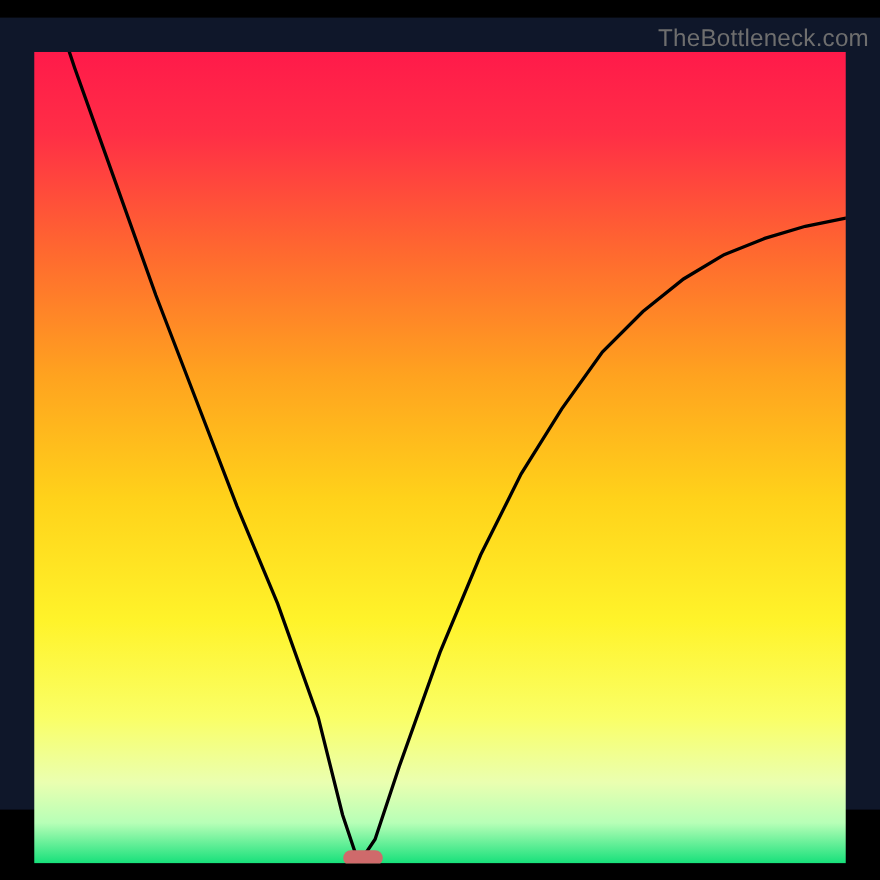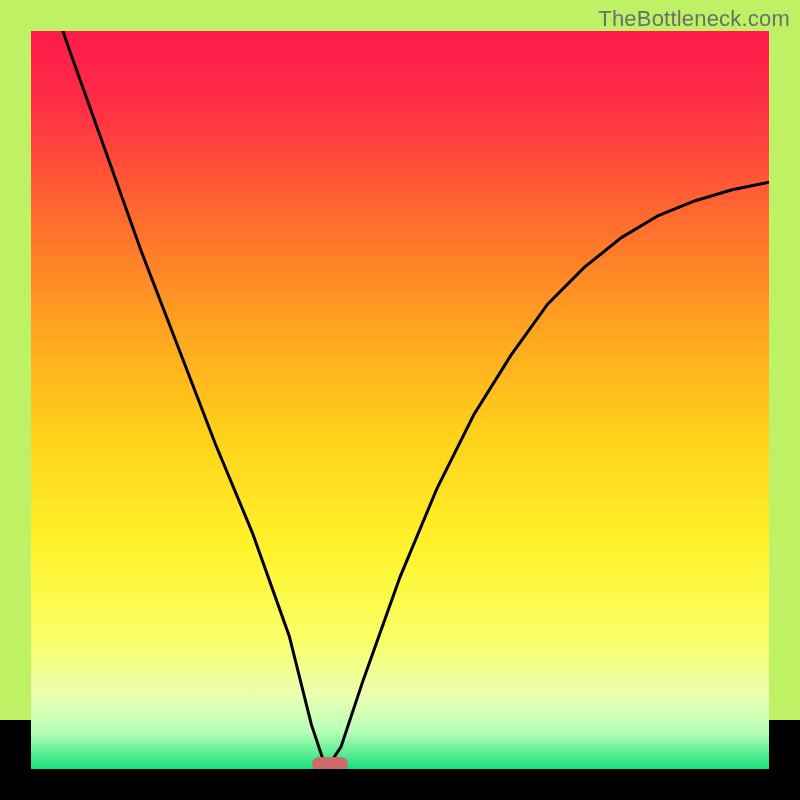--- a/index.html
+++ b/index.html
@@ -7,24 +7,24 @@
     padding: 0;
     width: 800px;
     height: 800px;
     background: #000;
     overflow: hidden;
     font-family: Arial, Helvetica, sans-serif;
   }
   .frame {
     position: absolute;
     left: 0;
-    top: 0;
+    top: 16px;
     width: 800px;
     height: 720px;
-    background: #bef264;
+    background: #0f172a;
   }
   .plot-area {
     position: absolute;
     left: 31px;
     top: 31px;
     width: 738px;
     height: 738px;
     overflow: hidden;
   }
   .gradient-bg {

